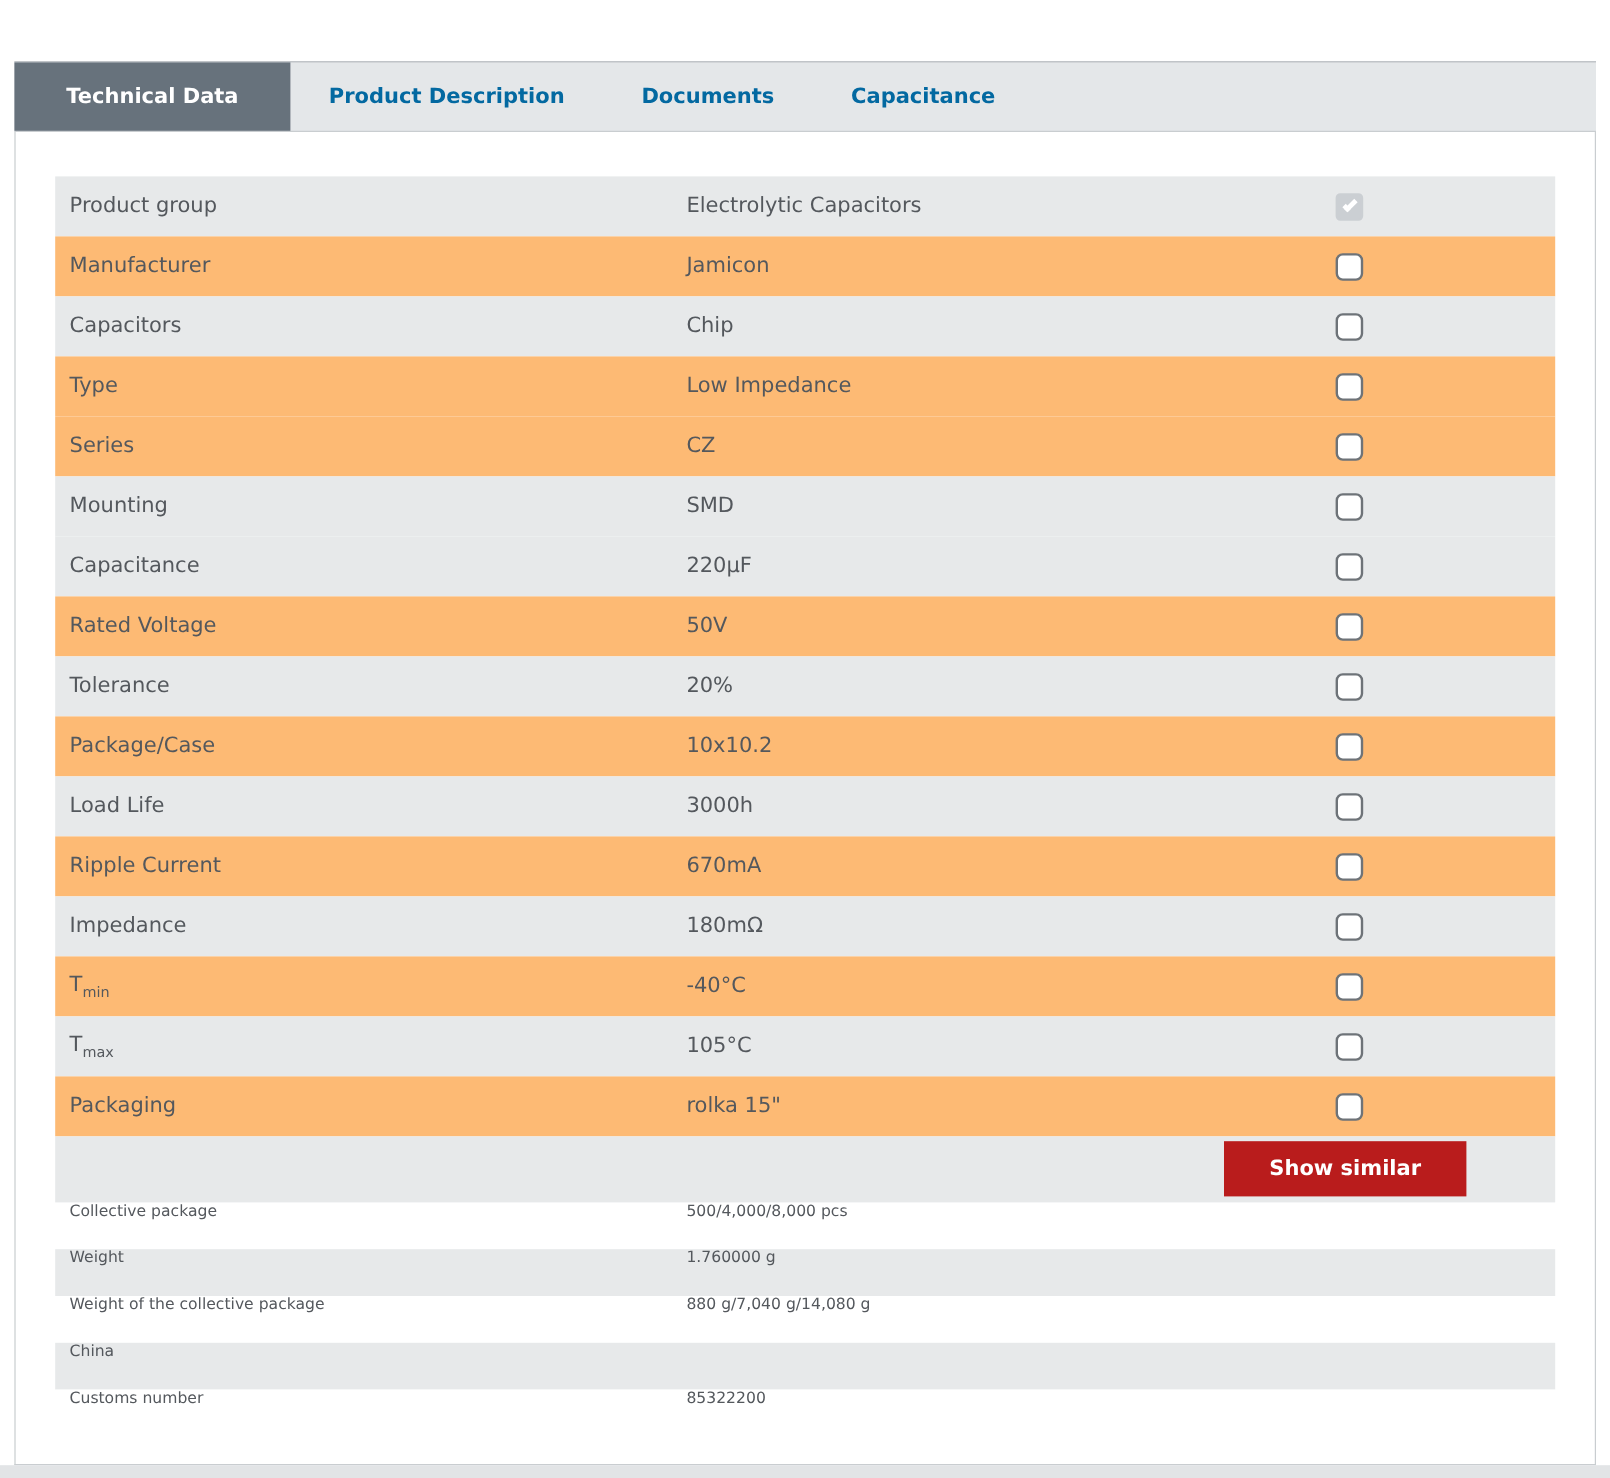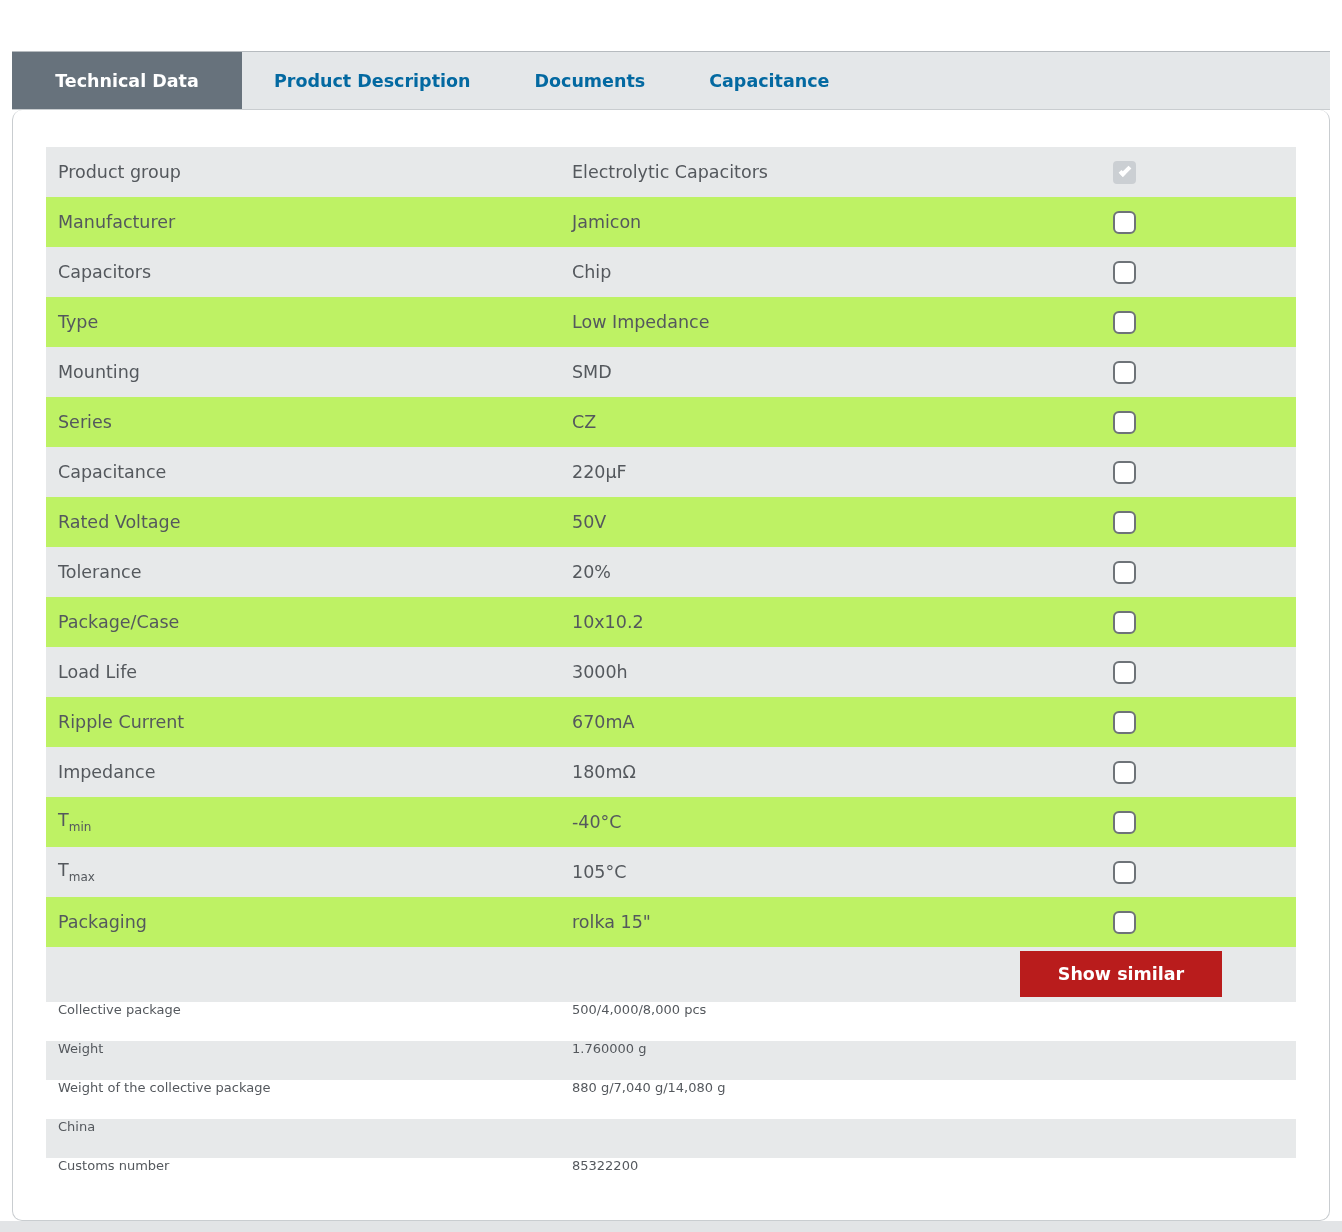--- a/index.html
+++ b/index.html
@@ -42,31 +42,30 @@
     cursor: default;
   }
   
   .content {
     width: 1318px;
     background: #ffffff;
     border-left: 1px solid #c9cdd0;
     border-right: 1px solid #c9cdd0;
     border-bottom: 1px solid #c9cdd0;
     padding: 37px 33px 23px 33px;
-    border-radius: 10px;
   }
   
   .spec-row {
     height: 50px;
     display: flex;
     align-items: center;
     padding-left: 12px;
     font-size: 17.5px;
     color: #54585d;
-    background: #bef264;
+    background: #fdba74;
   }
   .spec-row.alt { background: #e7e9ea; }
   .cell-label { flex: 0 0 514px; }
   .cell-label sub { font-size: 12px; }
   .cell-value { flex: 0 0 541px; }
   .cell-check { flex: 1 1 auto; display: flex; align-items: center; }
   .checkbox {
     width: 23px; height: 23px;
     border: 2px solid #6e7378;
     border-radius: 6px;
@@ -166,30 +165,30 @@
             <span class="checkbox"></span>
           </span>
         </div>
         <div class="spec-row">
           <span class="cell-label">Type</span>
           <span class="cell-value">Low Impedance</span>
           <span class="cell-check">
             <span class="checkbox"></span>
           </span>
         </div>
+        <div class="spec-row">
+          <span class="cell-label">Series</span>
+          <span class="cell-value">CZ</span>
+          <span class="cell-check">
+            <span class="checkbox"></span>
+          </span>
+        </div>
         <div class="spec-row alt">
           <span class="cell-label">Mounting</span>
           <span class="cell-value">SMD</span>
-          <span class="cell-check">
-            <span class="checkbox"></span>
-          </span>
-        </div>
-        <div class="spec-row">
-          <span class="cell-label">Series</span>
-          <span class="cell-value">CZ</span>
           <span class="cell-check">
             <span class="checkbox"></span>
           </span>
         </div>
         <div class="spec-row alt">
           <span class="cell-label">Capacitance</span>
           <span class="cell-value">220µF</span>
           <span class="cell-check">
             <span class="checkbox"></span>
           </span>

